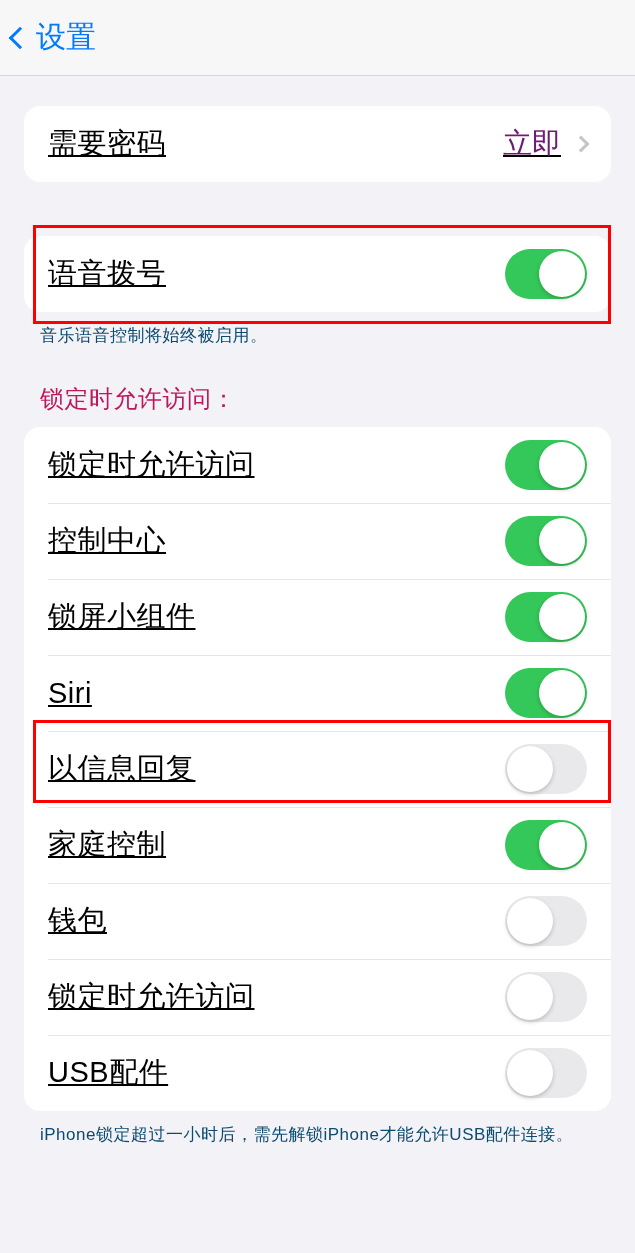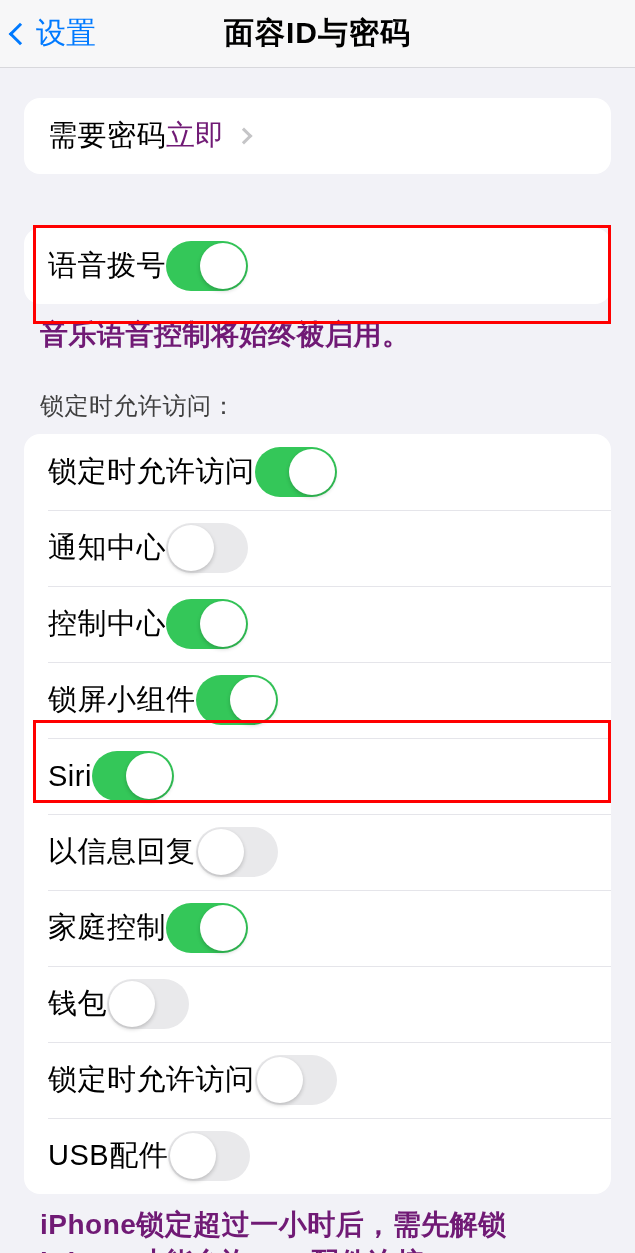--- a/index.html
+++ b/index.html
@@ -11,21 +11,21 @@
     body {
       font-family: -apple-system, "SF Pro Text", "Helvetica Neue", "PingFang SC", "Hiragino Sans GB", sans-serif;
       background: #f2f2f7;
       width: 635px;
       height: 1253px;
       overflow: hidden;
     }
     .navbar {
       display: flex;
       align-items: center;
-      height: 68px;
+      height: 76px;
       background: #f7f7f8;
       border-bottom: 1px solid #d8d8dc;
       position: relative;
     }
     .back-btn {
       display: flex;
       align-items: center;
       padding-left: 12px;
       color: #007aff;
       font-size: 30px;
@@ -57,24 +57,25 @@
       margin: 0 24px;
       border-radius: 16px;
       overflow: hidden;
     }
     .group-first {
       margin-top: 30px;
     }
     .row {
       display: flex;
       align-items: center;
-      justify-content: flex-start;
+      justify-content: space-between;
       min-height: 76px;
       padding: 0 24px;
       position: relative;
+      text-decoration: underline;
     }
     .row + .row::before {
       content: "";
       position: absolute;
       top: 0;
       left: 24px;
       right: 0;
       height: 1px;
       background: #e5e5ea;
     }
@@ -123,29 +124,28 @@
       box-shadow: 0 2px 4px rgba(0,0,0,0.2);
       transition: left 0.2s;
     }
     .toggle.on .toggle-knob {
       left: 34px;
     }
     .toggle.off .toggle-knob {
       left: 2px;
     }
     .footer-text {
-      font-size: 28px;
-      color: #701a75;
+      font-size: 17px;
+      color: #0c4a6e;
       margin: 12px 40px 0 40px;
       letter-spacing: 0.5px;
-      font-weight: bold;
     }
     .section-header {
       font-size: 24px;
-      color: #404040;
+      color: #be185d;
       margin: 36px 40px 12px 40px;
       letter-spacing: 0.5px;
     }
     .highlight-box {
       position: absolute;
       border: 3px solid #ff0000;
       pointer-events: none;
       z-index: 10;
     }
     .hl-1 {
@@ -168,21 +168,20 @@
     }
   </style>
 </head>
 <body>
 
 <div class="navbar">
   <div class="back-btn">
     <span class="back-chevron"></span>
     <span>设置</span>
   </div>
-  <div class="nav-title">面容ID与密码</div>
 </div>
 
 <div class="content">
 
   <div class="group group-first">
     <div class="row">
       <span class="row-label">需要密码</span>
       <span class="row-value">
         <span>立即</span>
         <span class="chevron-right"></span>
@@ -203,26 +202,20 @@
   <div class="section-header">锁定时允许访问：</div>
 
   <div class="group group-lock" id="lock-group">
       <div class="row">
         <span class="row-label">锁定时允许访问</span>
         <div class="toggle on">
           <div class="toggle-knob"></div>
         </div>
       </div>
       <div class="row">
-        <span class="row-label">通知中心</span>
-        <div class="toggle off">
-          <div class="toggle-knob"></div>
-        </div>
-      </div>
-      <div class="row">
         <span class="row-label">控制中心</span>
         <div class="toggle on">
           <div class="toggle-knob"></div>
         </div>
       </div>
       <div class="row">
         <span class="row-label">锁屏小组件</span>
         <div class="toggle on">
           <div class="toggle-knob"></div>
         </div>

